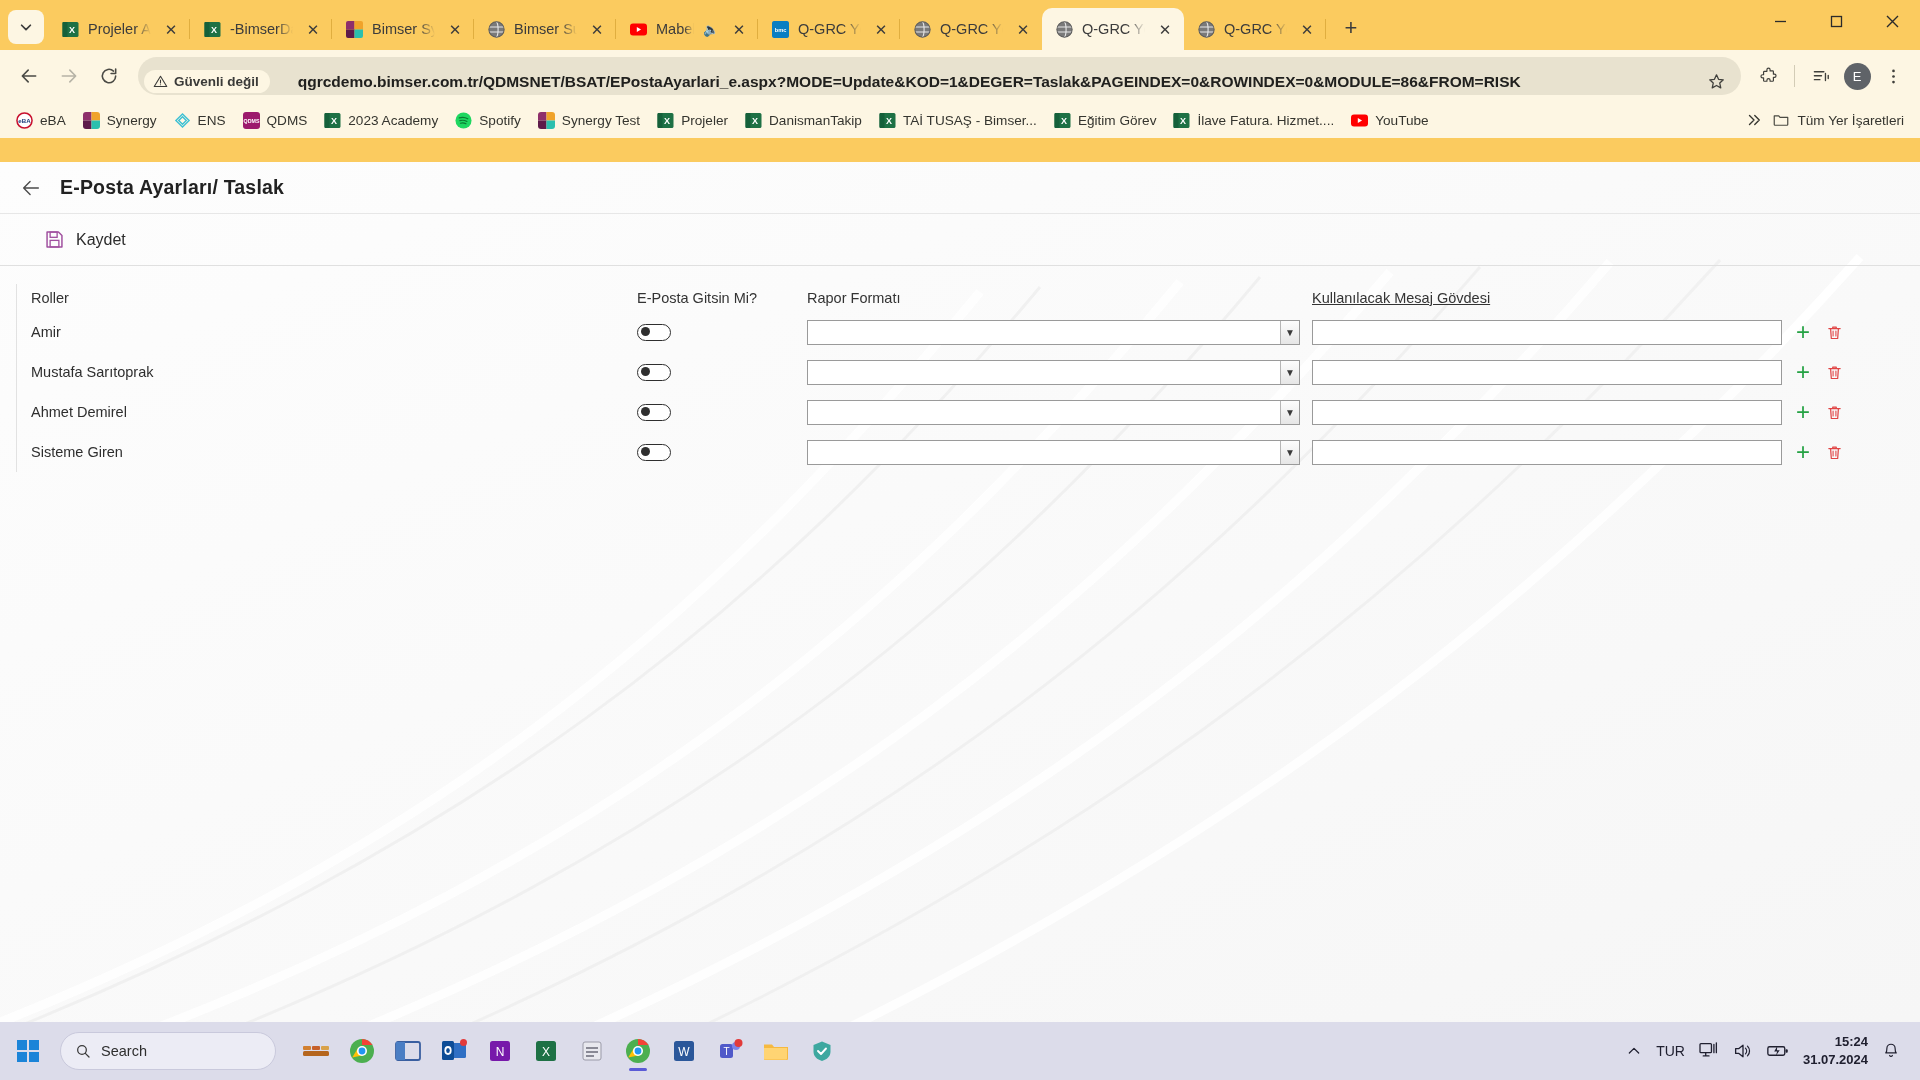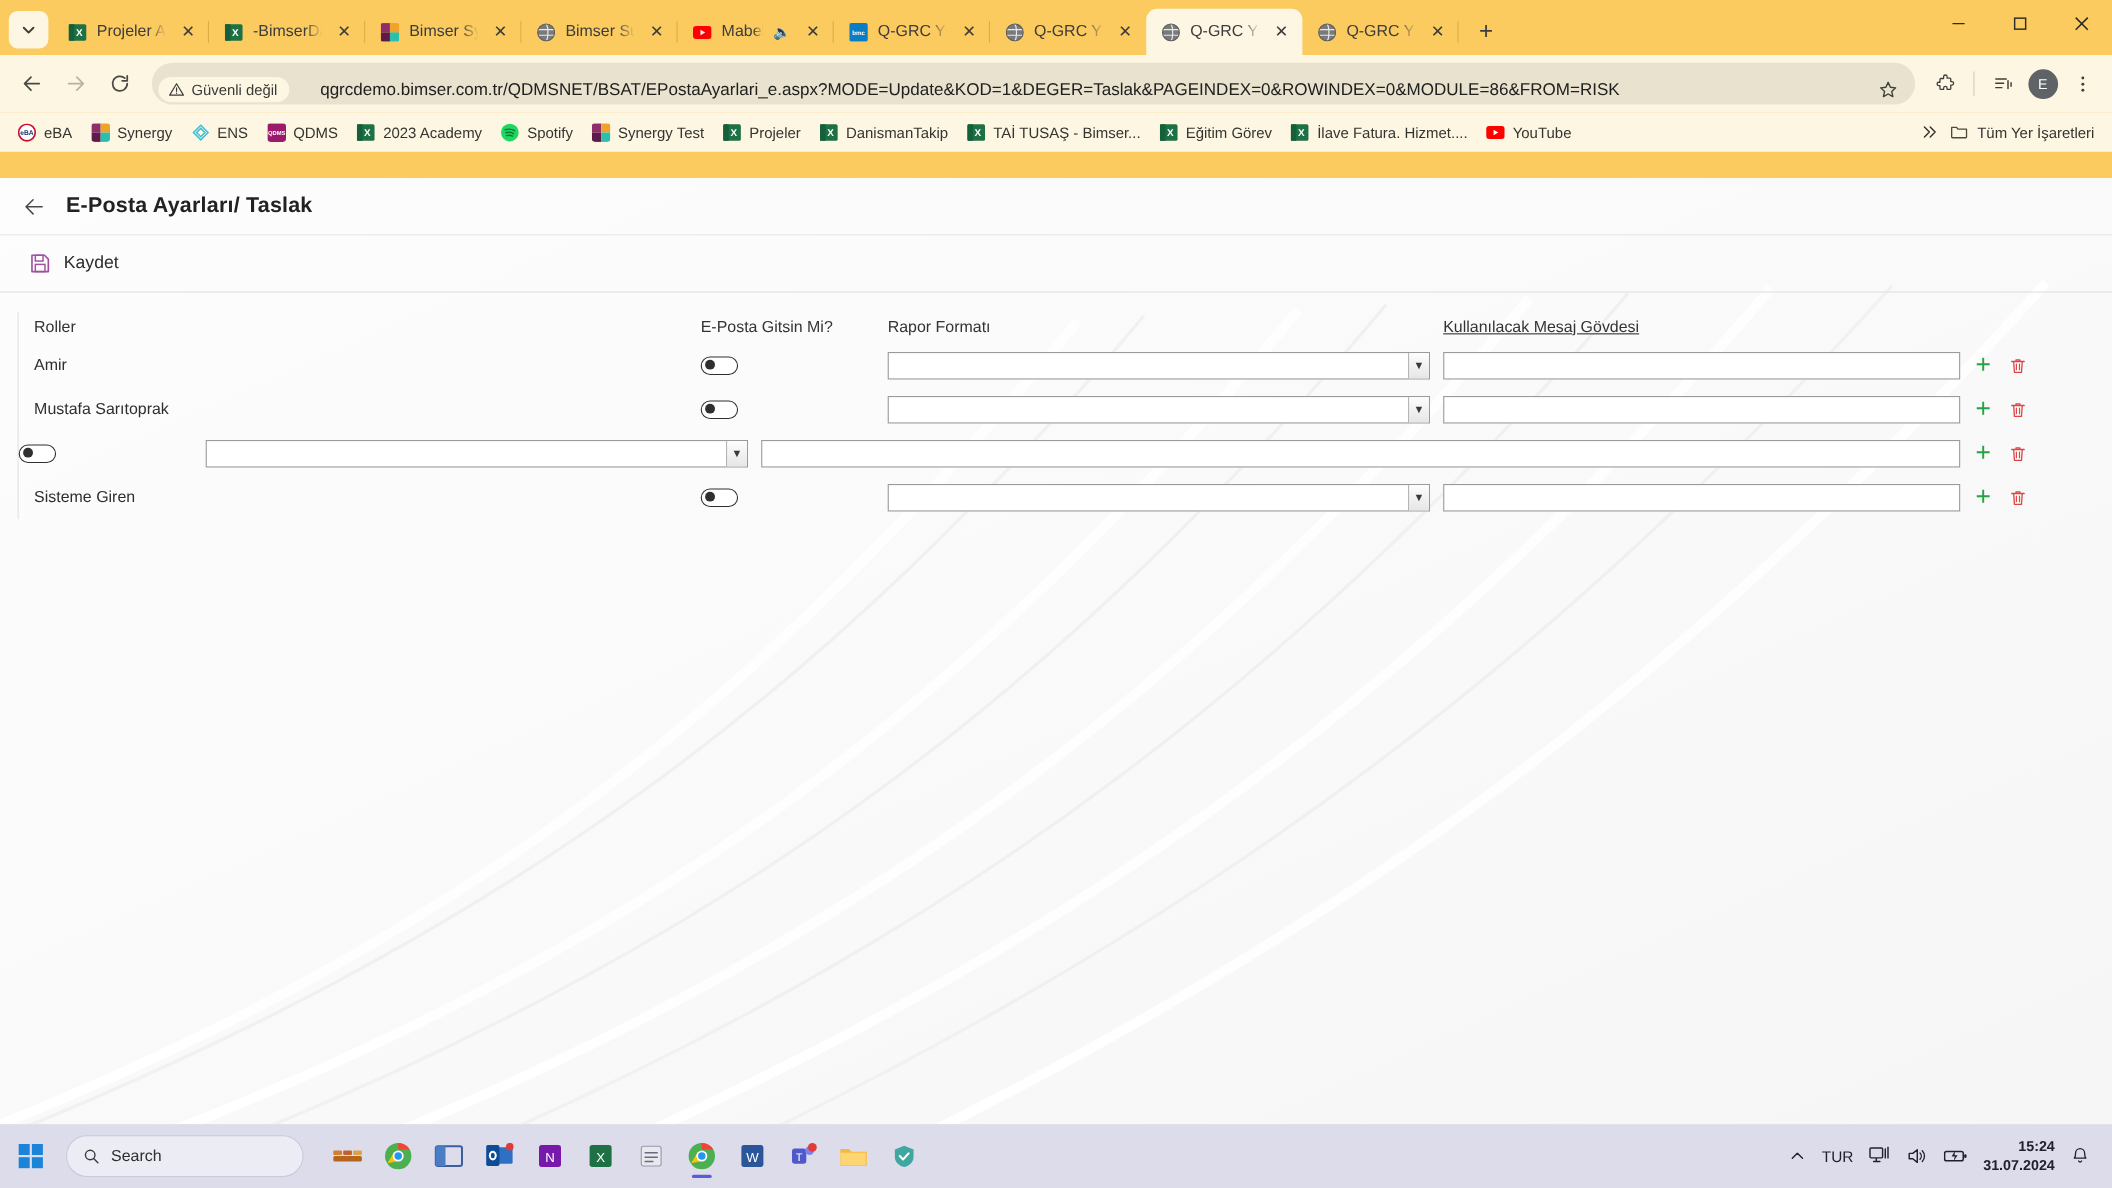--- a/index.html
+++ b/index.html
@@ -80,21 +80,21 @@
   .navbtn {
     width: 38px; height: 38px; border-radius: 50%;
     display: flex; align-items: center; justify-content: center;
     color: #4a4a45; cursor: pointer; flex: 0 0 auto;
   }
   .navbtn svg { width: 20px; height: 20px; }
   .navbtn.disabled { color: #b6b3a6; }
   .omnibox {
     flex: 1 1 auto; height: 38px; background: #e8e2cf; border-radius: 19px;
     display: flex; align-items: center; padding: 11px 8px 0 6px;
-    margin: 0 8px; min-width: 0; cursor: text;
+    margin: 0 8px; min-width: 0; cursor: text; font-weight: bold;
   }
   .notsecure {
     display: flex; align-items: center; gap: 6px; background: #fdf6e3;
     border-radius: 15px; padding: 4px 11px 4px 9px; flex: 0 0 auto;
     font-size: 13.5px; color: #3a3a38; white-space: nowrap;
   }
   .notsecure svg { width: 15px; height: 15px; flex: 0 0 15px; }
   .urltext {
     font-size: 15.5px; color: #20201e; margin-left: 28px;
     white-space: nowrap; overflow: hidden; flex: 1 1 auto; min-width: 0;
@@ -145,21 +145,21 @@
     gap: 16px; padding-left: 18px; border-bottom: 1px solid #e7e7e7;
     background: transparent;
   }
   .back-arrow { width: 26px; height: 26px; display:flex; align-items:center;
                 justify-content:center; color:#4a4a4a; cursor:pointer; }
   .back-arrow svg { width: 22px; height: 22px; }
   .page-title { font-size: 19.5px; font-weight: bold; color: #222; letter-spacing: .2px; }
 
   .toolrow {
     position: relative; height: 52px; display: flex; 
-    padding-left: 26px; gap: 10px; border-bottom: 1px solid #e0e0e0;
+    padding-left: 44px; gap: 10px; border-bottom: 1px solid #e0e0e0;
   }
   .savebtn { display: flex; align-items: center; gap: 11px; cursor: pointer; }
   .savebtn svg { width: 21px; height: 21px; }
   .savebtn span { font-size: 16px; color: #2c2c2c; }
 
   .grid-wrap { position: relative; padding: 0 0 0 0; }
   .grid {
     position: relative; margin: 18px 48px 0 16px;
     border-left: 1px solid #e2e2e2;
   }
@@ -671,20 +671,21 @@
                 <span class="act-add" style="font-size: 24px;">+</span>
                 <span class="act-del">
                   <svg viewBox="0 0 24 24">
                     <path d="M4 6.5h16M9.5 6.5V4.5h5v2M6.5 6.5l1 14h9l1-14" fill="none" stroke="#e04444" stroke-width="1.7" stroke-linecap="round" stroke-linejoin="round"></path>
                     <path d="M10 10v7M14 10v7" stroke="#e04444" stroke-width="1.5" stroke-linecap="round"></path>
                   </svg>
                 </span>
               </div>
             </div>
             <div class="grid-row">
+              <div class="c-role">Ahmet Demirel</div>
               <div class="c-mail">
                 <div class="toggle">
                   <span class="knob"></span>
                 </div>
               </div>
               <div class="c-fmt">
                 <div class="sel">
                   <span class="val"></span>
                   <span class="arrow">▼</span>
                 </div>

